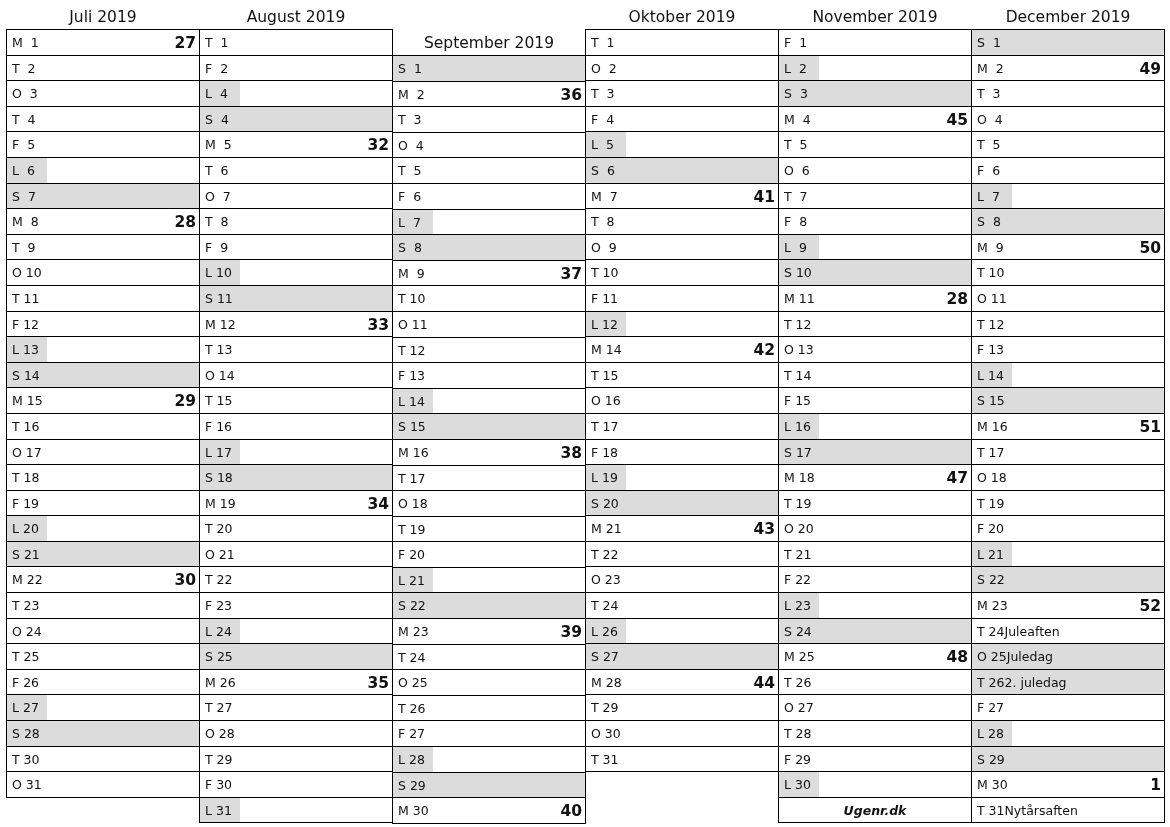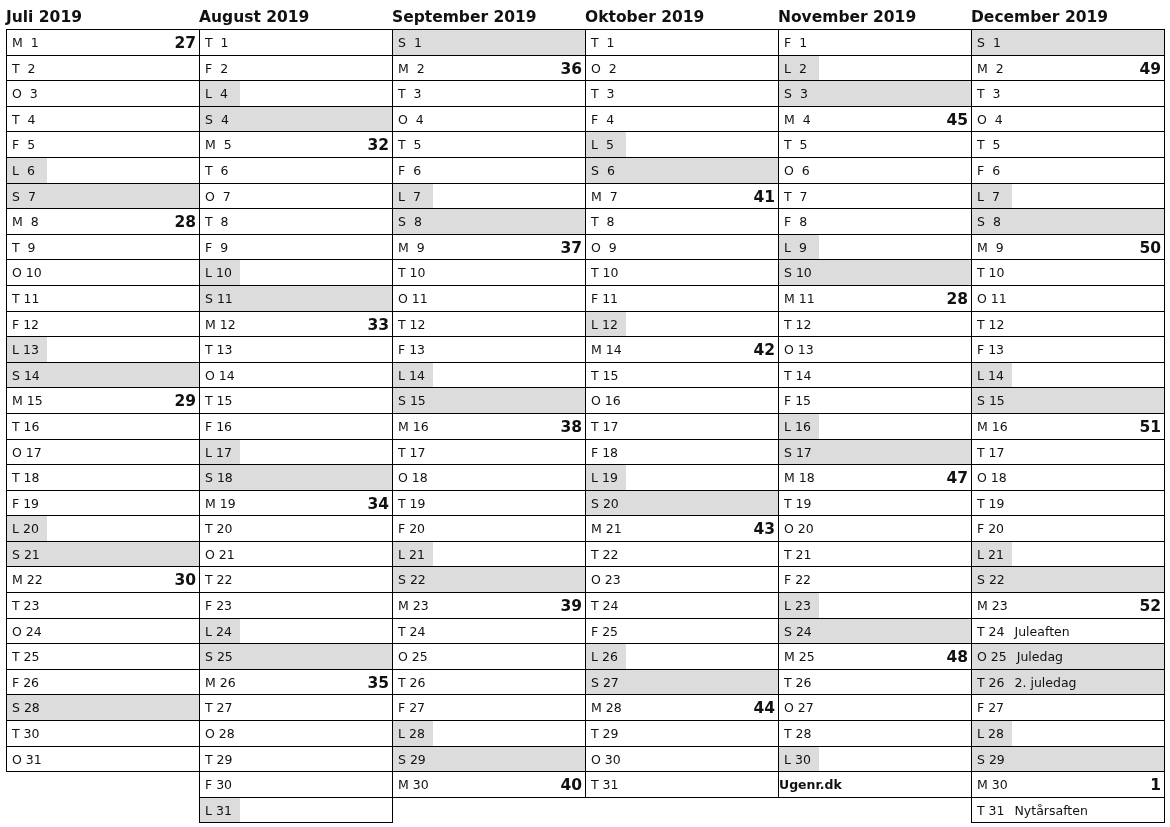--- a/index.html
+++ b/index.html
@@ -1,27 +1,27 @@
 <!DOCTYPE html>
 <html><head>
 <meta charset="utf-8">
 <style>
   html,body{margin:0;padding:0;background:#fff;}
   body{width:1170px;height:827px;position:relative;font-family:"DejaVu Sans","Liberation Sans",sans-serif;color:#111;overflow:hidden;}
   .month{position:absolute;top:0;width:194px;}
-  .mtitle{height:29px;line-height:34px;text-align:left;font-weight:bold;font-size:15.5px;}
+  .mtitle{height:29px;line-height:34px;text-align:center;font-weight:normal;font-size:15.5px;}
   .days{border:1px solid #000;border-bottom:none;}
   .day{position:relative;height:24.6px;border-bottom:1px solid #000;font-size:12.5px;line-height:25px;box-sizing:content-box;}
   .day .bg{position:absolute;left:0;top:0;bottom:0;background:#dcdcdc;}
   .day.sat .bg{width:40px;}
   .day.sun .bg, .day.hol .bg{width:100%;}
   .day .lbl{position:relative;padding-left:5px;white-space:pre;}
   .day .wk{position:absolute;right:3px;top:0;font-weight:bold;font-size:15.5px;line-height:26px;text-align:center;}
-  .day .note{position:relative;padding-left:10px;}
-  .day.brand{font-weight:bold;}
+  .day .note{position:relative;}
+  .day.brand{text-align:center;font-weight:bold;font-style:italic;}
 </style>
 </head>
 <body>
 
 <div id="calendar">
     <div class="month" style="left: 6px;">
       <div class="mtitle">Juli 2019</div>
       <div class="days">
         <div class="day"><span class="lbl">M  1</span><span class="wk">27</span></div>
         <div class="day"><span class="lbl">T  2</span></div>
@@ -42,20 +42,21 @@
         <div class="day"><span class="lbl">O 17</span></div>
         <div class="day"><span class="lbl">T 18</span></div>
         <div class="day"><span class="lbl">F 19</span></div>
         <div class="day sat"><div class="bg"></div><span class="lbl">L 20</span></div>
         <div class="day sun"><div class="bg"></div><span class="lbl">S 21</span></div>
         <div class="day"><span class="lbl">M 22</span><span class="wk">30</span></div>
         <div class="day"><span class="lbl">T 23</span></div>
         <div class="day"><span class="lbl">O 24</span></div>
         <div class="day"><span class="lbl">T 25</span></div>
         <div class="day"><span class="lbl">F 26</span></div>
+        <div class="day sat"><div class="bg"></div><span class="lbl">L 27</span></div>
         <div class="day sun"><div class="bg"></div><span class="lbl">S 28</span></div>
         <div class="day"><span class="lbl">T 30</span></div>
         <div class="day"><span class="lbl">O 31</span></div>
       </div>
     </div>
     <div class="month" style="left: 199px;">
       <div class="mtitle">August 2019</div>
       <div class="days">
         <div class="day"><span class="lbl">T  1</span></div>
         <div class="day"><span class="lbl">F  2</span></div>
@@ -83,21 +84,21 @@
         <div class="day sat"><div class="bg"></div><span class="lbl">L 24</span></div>
         <div class="day sun"><div class="bg"></div><span class="lbl">S 25</span></div>
         <div class="day"><span class="lbl">M 26</span><span class="wk">35</span></div>
         <div class="day"><span class="lbl">T 27</span></div>
         <div class="day"><span class="lbl">O 28</span></div>
         <div class="day"><span class="lbl">T 29</span></div>
         <div class="day"><span class="lbl">F 30</span></div>
         <div class="day sat"><div class="bg"></div><span class="lbl">L 31</span></div>
       </div>
     </div>
-    <div class="month" style="left: 392px;">
+    <div class="month" style="left: 392px; margin-top: 26px;">
       <div class="mtitle">September 2019</div>
       <div class="days">
         <div class="day sun"><div class="bg"></div><span class="lbl">S  1</span></div>
         <div class="day"><span class="lbl">M  2</span><span class="wk">36</span></div>
         <div class="day"><span class="lbl">T  3</span></div>
         <div class="day"><span class="lbl">O  4</span></div>
         <div class="day"><span class="lbl">T  5</span></div>
         <div class="day"><span class="lbl">F  6</span></div>
         <div class="day sat"><div class="bg"></div><span class="lbl">L  7</span></div>
         <div class="day sun"><div class="bg"></div><span class="lbl">S  8</span></div>
@@ -144,21 +145,20 @@
         <div class="day"><span class="lbl">T 15</span></div>
         <div class="day"><span class="lbl">O 16</span></div>
         <div class="day"><span class="lbl">T 17</span></div>
         <div class="day"><span class="lbl">F 18</span></div>
         <div class="day sat"><div class="bg"></div><span class="lbl">L 19</span></div>
         <div class="day sun"><div class="bg"></div><span class="lbl">S 20</span></div>
         <div class="day"><span class="lbl">M 21</span><span class="wk">43</span></div>
         <div class="day"><span class="lbl">T 22</span></div>
         <div class="day"><span class="lbl">O 23</span></div>
         <div class="day"><span class="lbl">T 24</span></div>
-        <div class="day"><span class="lbl">F 25</span></div>
         <div class="day sat"><div class="bg"></div><span class="lbl">L 26</span></div>
         <div class="day sun"><div class="bg"></div><span class="lbl">S 27</span></div>
         <div class="day"><span class="lbl">M 28</span><span class="wk">44</span></div>
         <div class="day"><span class="lbl">T 29</span></div>
         <div class="day"><span class="lbl">O 30</span></div>
         <div class="day"><span class="lbl">T 31</span></div>
       </div>
     </div>
     <div class="month" style="left: 778px;">
       <div class="mtitle">November 2019</div>
@@ -184,20 +184,21 @@
         <div class="day"><span class="lbl">T 19</span></div>
         <div class="day"><span class="lbl">O 20</span></div>
         <div class="day"><span class="lbl">T 21</span></div>
         <div class="day"><span class="lbl">F 22</span></div>
         <div class="day sat"><div class="bg"></div><span class="lbl">L 23</span></div>
         <div class="day sun"><div class="bg"></div><span class="lbl">S 24</span></div>
         <div class="day"><span class="lbl">M 25</span><span class="wk">48</span></div>
         <div class="day"><span class="lbl">T 26</span></div>
         <div class="day"><span class="lbl">O 27</span></div>
         <div class="day"><span class="lbl">T 28</span></div>
+        <div class="day"><span class="lbl">F 29</span></div>
         <div class="day sat"><div class="bg"></div><span class="lbl">L 30</span></div>
         <div class="day brand">Ugenr.dk</div>
       </div>
     </div>
     <div class="month" style="left: 971px;">
       <div class="mtitle">December 2019</div>
       <div class="days">
         <div class="day sun"><div class="bg"></div><span class="lbl">S  1</span></div>
         <div class="day"><span class="lbl">M  2</span><span class="wk">49</span></div>
         <div class="day"><span class="lbl">T  3</span></div>

